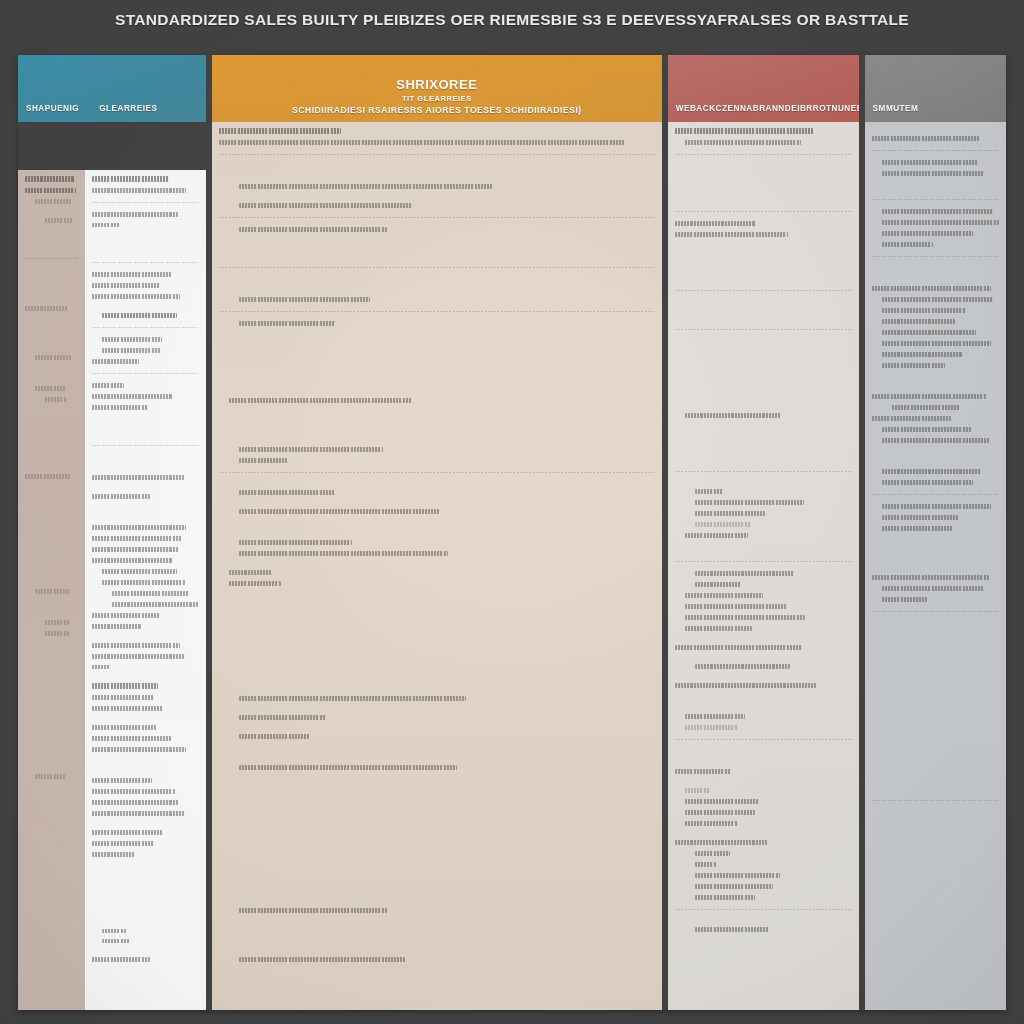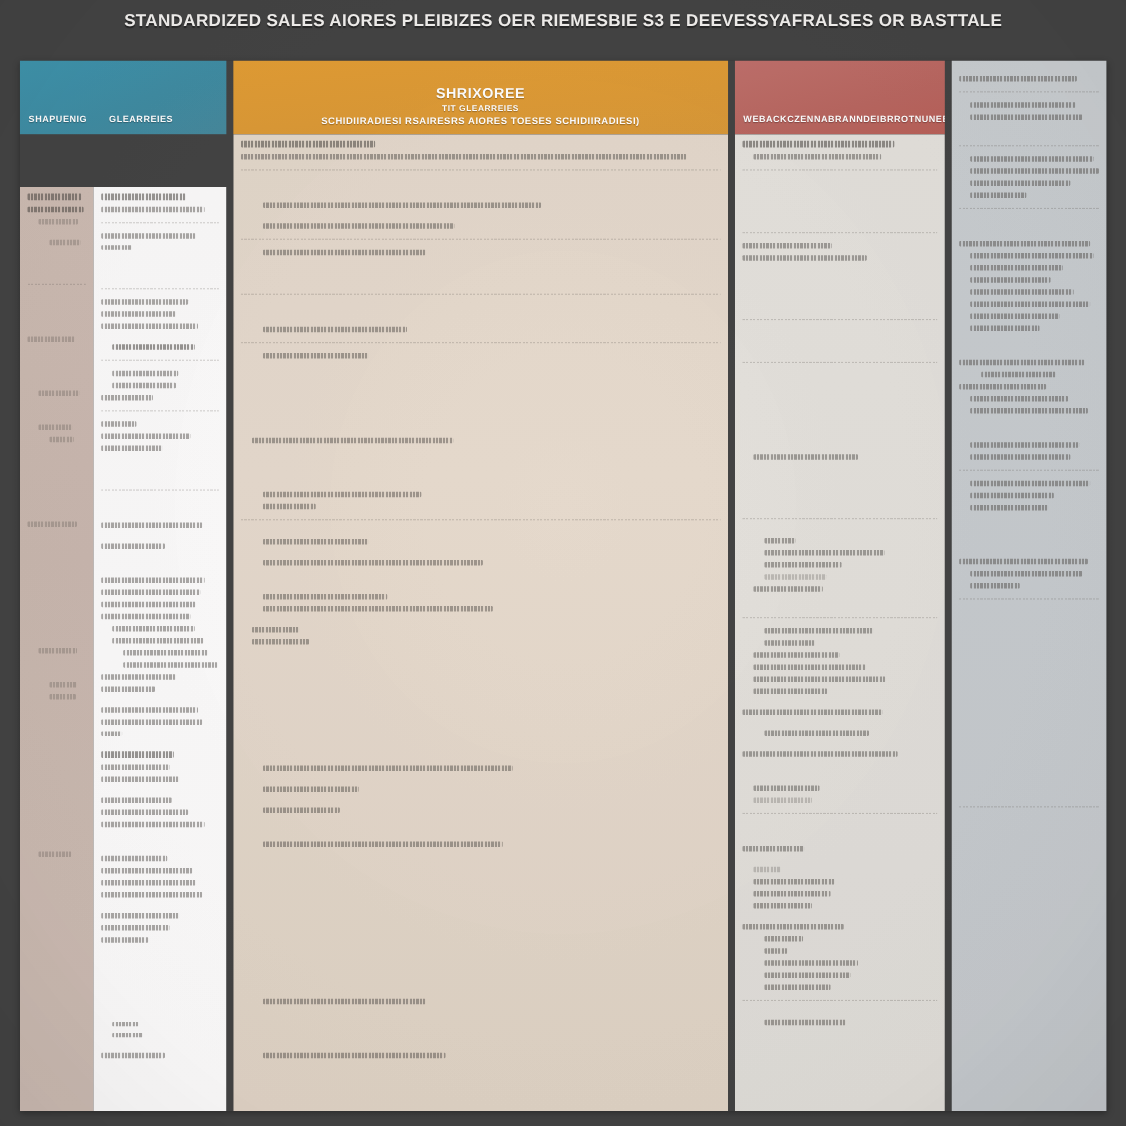--- a/index.html
+++ b/index.html
@@ -159,21 +159,21 @@
     pointer-events: none;
     background:
       radial-gradient(ellipse at 50% 45%, rgba(255,255,255,0.035) 0%, rgba(0,0,0,0.05) 78%, rgba(0,0,0,0.12) 100%);
     mix-blend-mode: multiply;
     opacity: 0.6;
   }
 </style>
 </head>
 <body>
 
-<div id="doc-title">STANDARDIZED SALES AIORES PLEIBIZES OER RIEMESBIE S3 E DEEVESSYAFRALSES OR BASTTALE</div>
+<div id="doc-title">STANDARDIZED SALES BUILTY PLEIBIZES OER RIEMESBIE S3 E DEEVESSYAFRALSES OR BASTTALE</div>
 
 <div id="table-frame">
 
   <div class="col col-sharing">
 
     <div class="col-head head-teal">
       <span class="head-label a">SHAPUENIG</span>
       <span class="head-label">GLEARREIES</span>
     </div>
 
@@ -407,20 +407,23 @@
           <div class="rule"></div>
           <div class="gap-s"></div>
           <div class="tline indent-2" style="width:42%"></div>
         </div>
       </div>
     </div>
   </div>
 
   <div class="col col-summary">
 
+    <div class="col-head head-gray">
+      <span class="head-label">SMMUTEM</span>
+    </div>
 
     <div class="col-body">
       <div class="body-gray2">
         <div class="pad">
           <div class="gap-s"></div>
           <div class="tline" style="width:84%"></div>
           <div class="rule"></div>
           <div class="tline indent-1" style="width:76%"></div>
           <div class="tline indent-1" style="width:80%"></div>
           <div class="gap-s"></div>

